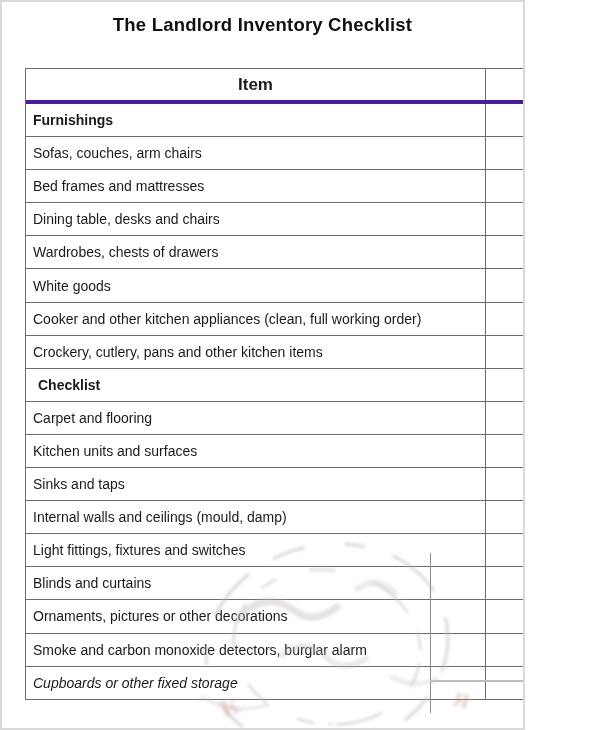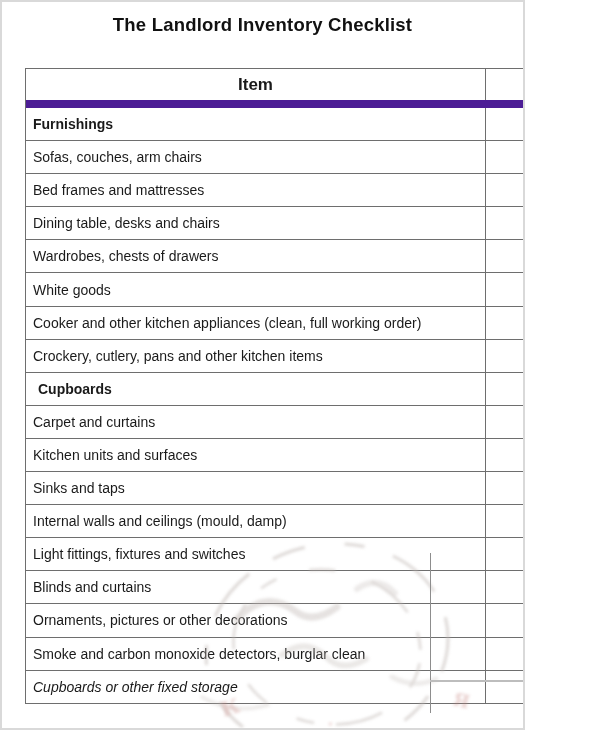--- a/index.html
+++ b/index.html
@@ -29,21 +29,21 @@
     left: 23px;          
     top: 66px;           
     width: 554px;
     box-sizing: border-box;
     border: 1px solid #6e6e6e;
     background: transparent;
   }
   .thead {
     display: flex;
     height: 31px;
-    border-bottom: 8px solid #4c1d95;
+    border-bottom: 4px solid #4c1d95;
     gap: 30px;
   }
   .cell {
     box-sizing: border-box;
     display: flex;
     align-items: center;
     overflow: hidden;
     white-space: nowrap;
   }
   .cell.item {
@@ -137,25 +137,25 @@
     </div>
     <div class="row">
       <div class="cell item">Cooker and other kitchen appliances (clean, full working order)</div>
       <div class="cell included"></div>
     </div>
     <div class="row">
       <div class="cell item">Crockery, cutlery, pans and other kitchen items</div>
       <div class="cell included"></div>
     </div>
     <div class="row bold indent">
-      <div class="cell item">Cupboards</div>
-      <div class="cell included"></div>
-    </div>
-    <div class="row">
-      <div class="cell item">Carpet and curtains</div>
+      <div class="cell item">Checklist</div>
+      <div class="cell included"></div>
+    </div>
+    <div class="row">
+      <div class="cell item">Carpet and flooring</div>
       <div class="cell included"></div>
     </div>
     <div class="row">
       <div class="cell item">Kitchen units and surfaces</div>
       <div class="cell included"></div>
     </div>
     <div class="row">
       <div class="cell item">Sinks and taps</div>
       <div class="cell included"></div>
     </div>
@@ -169,21 +169,21 @@
     </div>
     <div class="row">
       <div class="cell item">Blinds and curtains</div>
       <div class="cell included"></div>
     </div>
     <div class="row">
       <div class="cell item">Ornaments, pictures or other decorations</div>
       <div class="cell included"></div>
     </div>
     <div class="row">
-      <div class="cell item">Smoke and carbon monoxide detectors, burglar clean</div>
+      <div class="cell item">Smoke and carbon monoxide detectors, burglar alarm</div>
       <div class="cell included"></div>
     </div>
     <div class="row">
       <div class="cell item">Cupboards or other fixed storage</div>
       <div class="cell included"></div>
     </div>
   </div>
 
   <svg class="watermark" width="400" height="205" viewBox="0 0 400 205">
     <defs>

